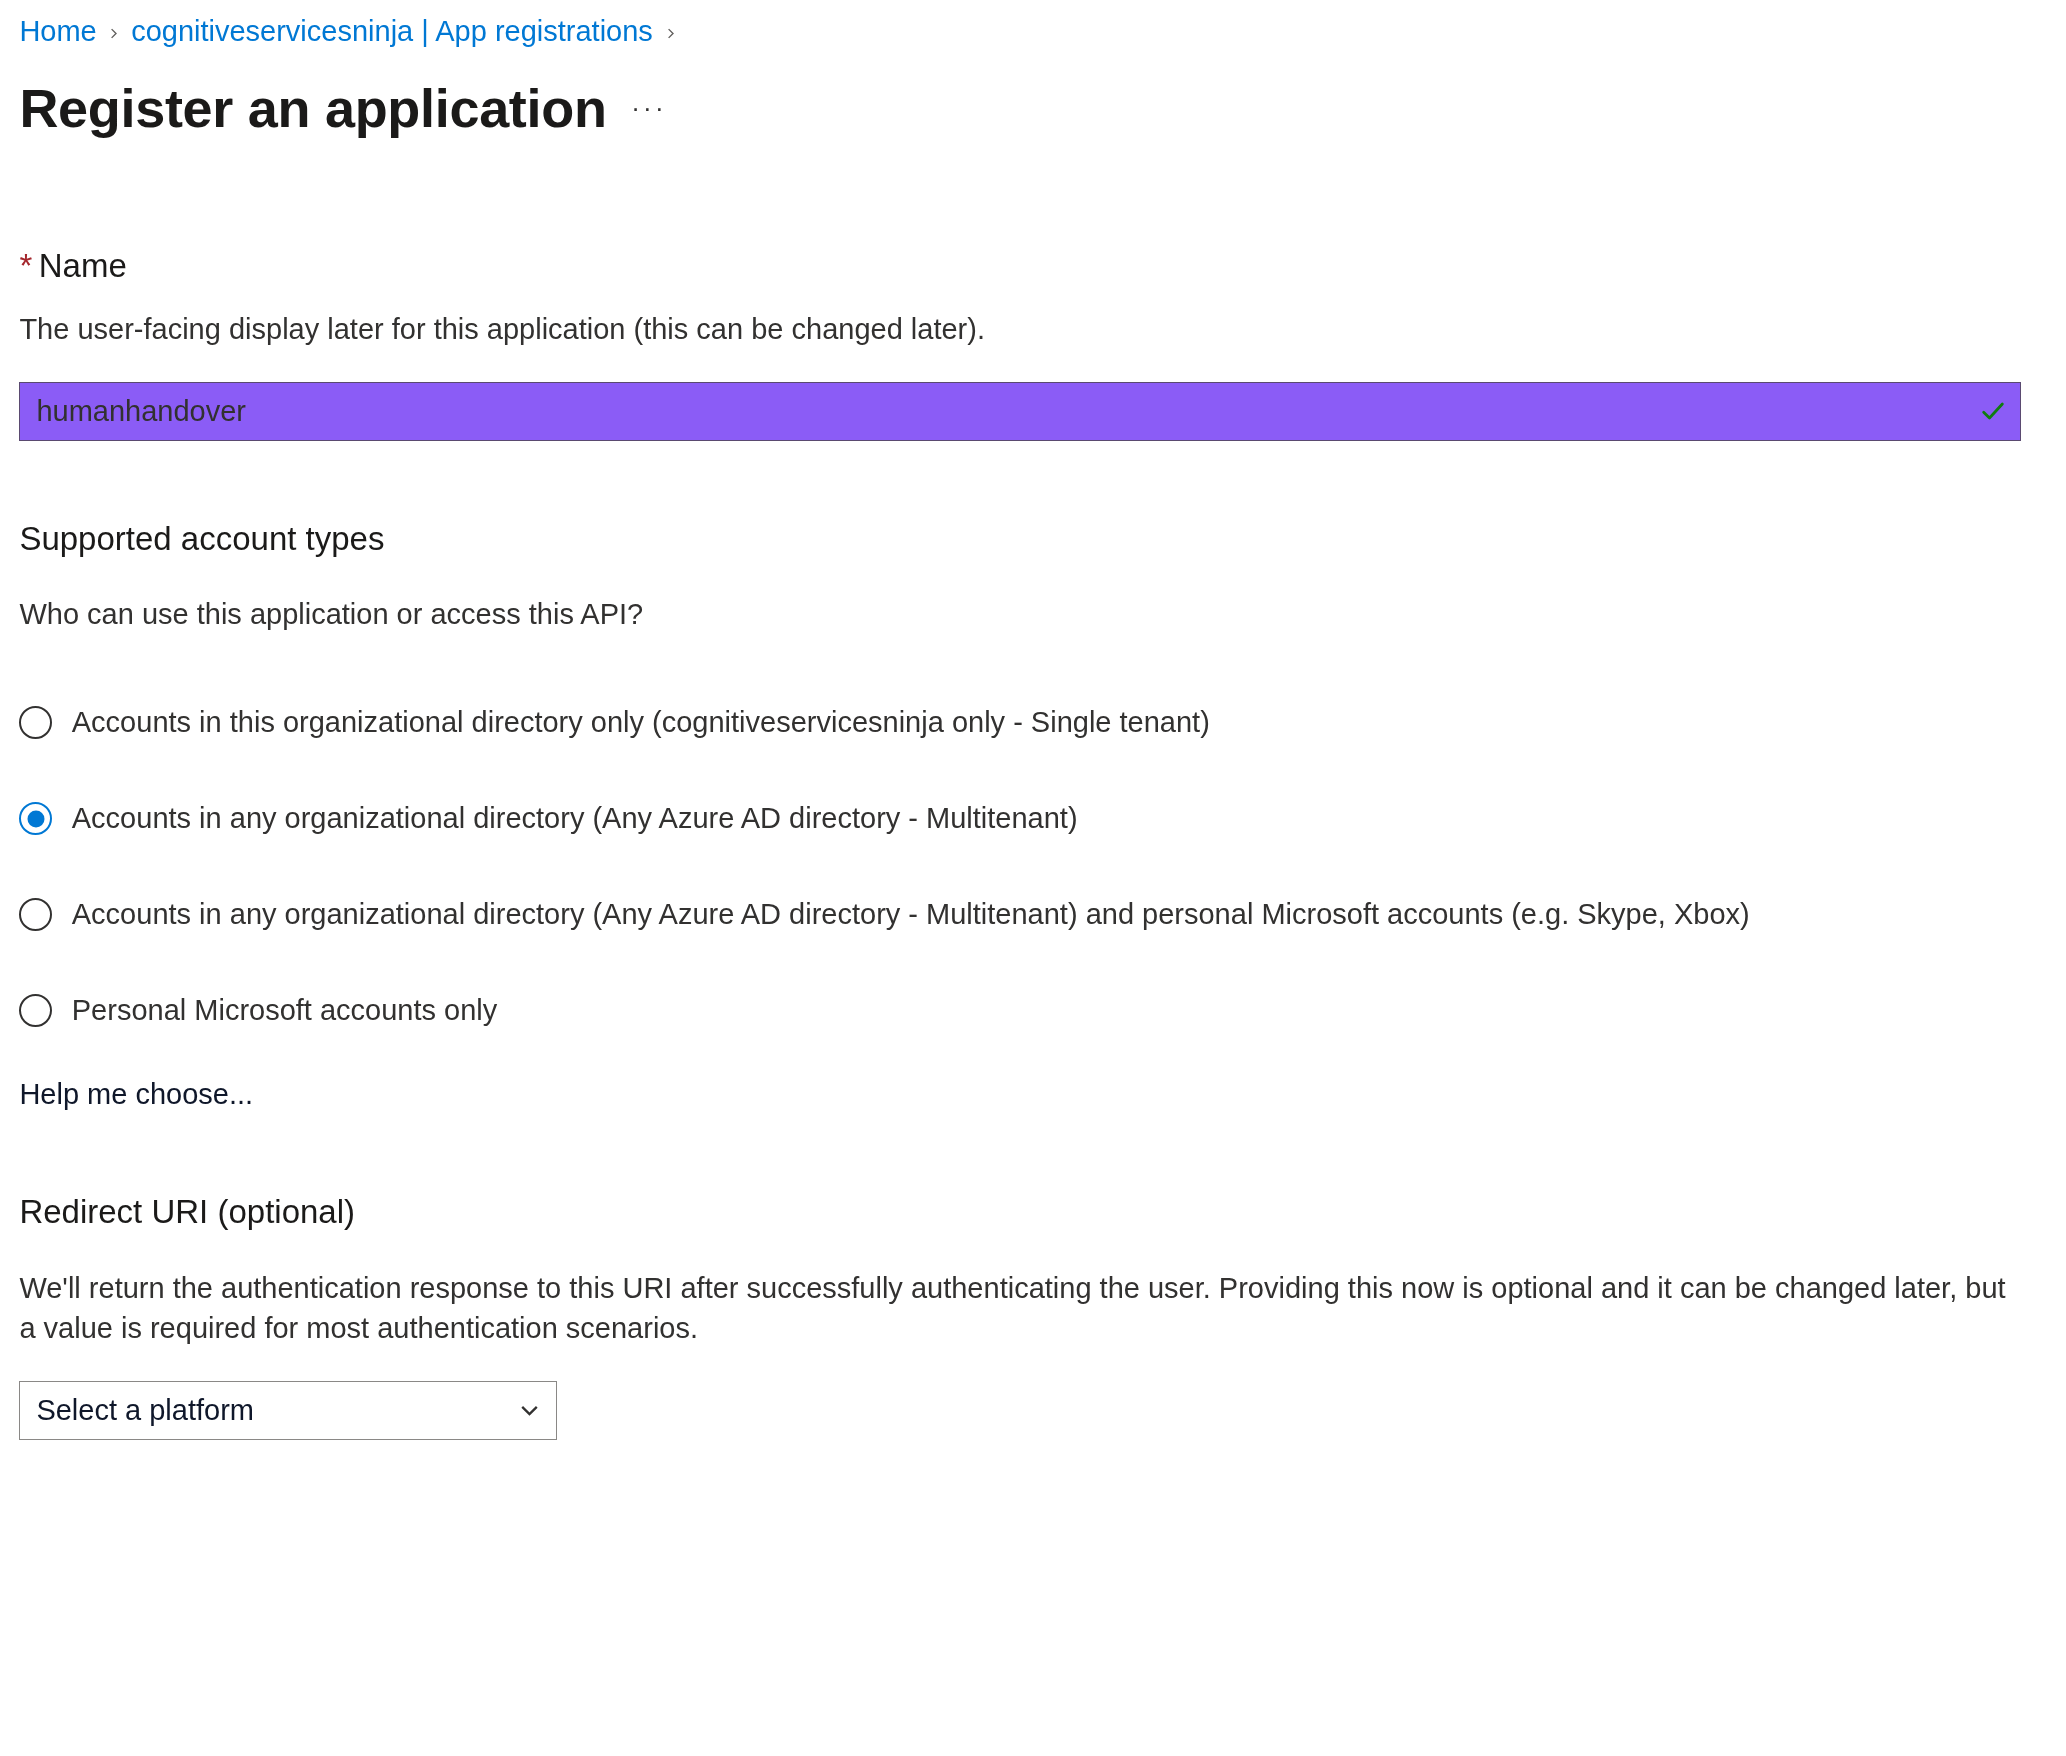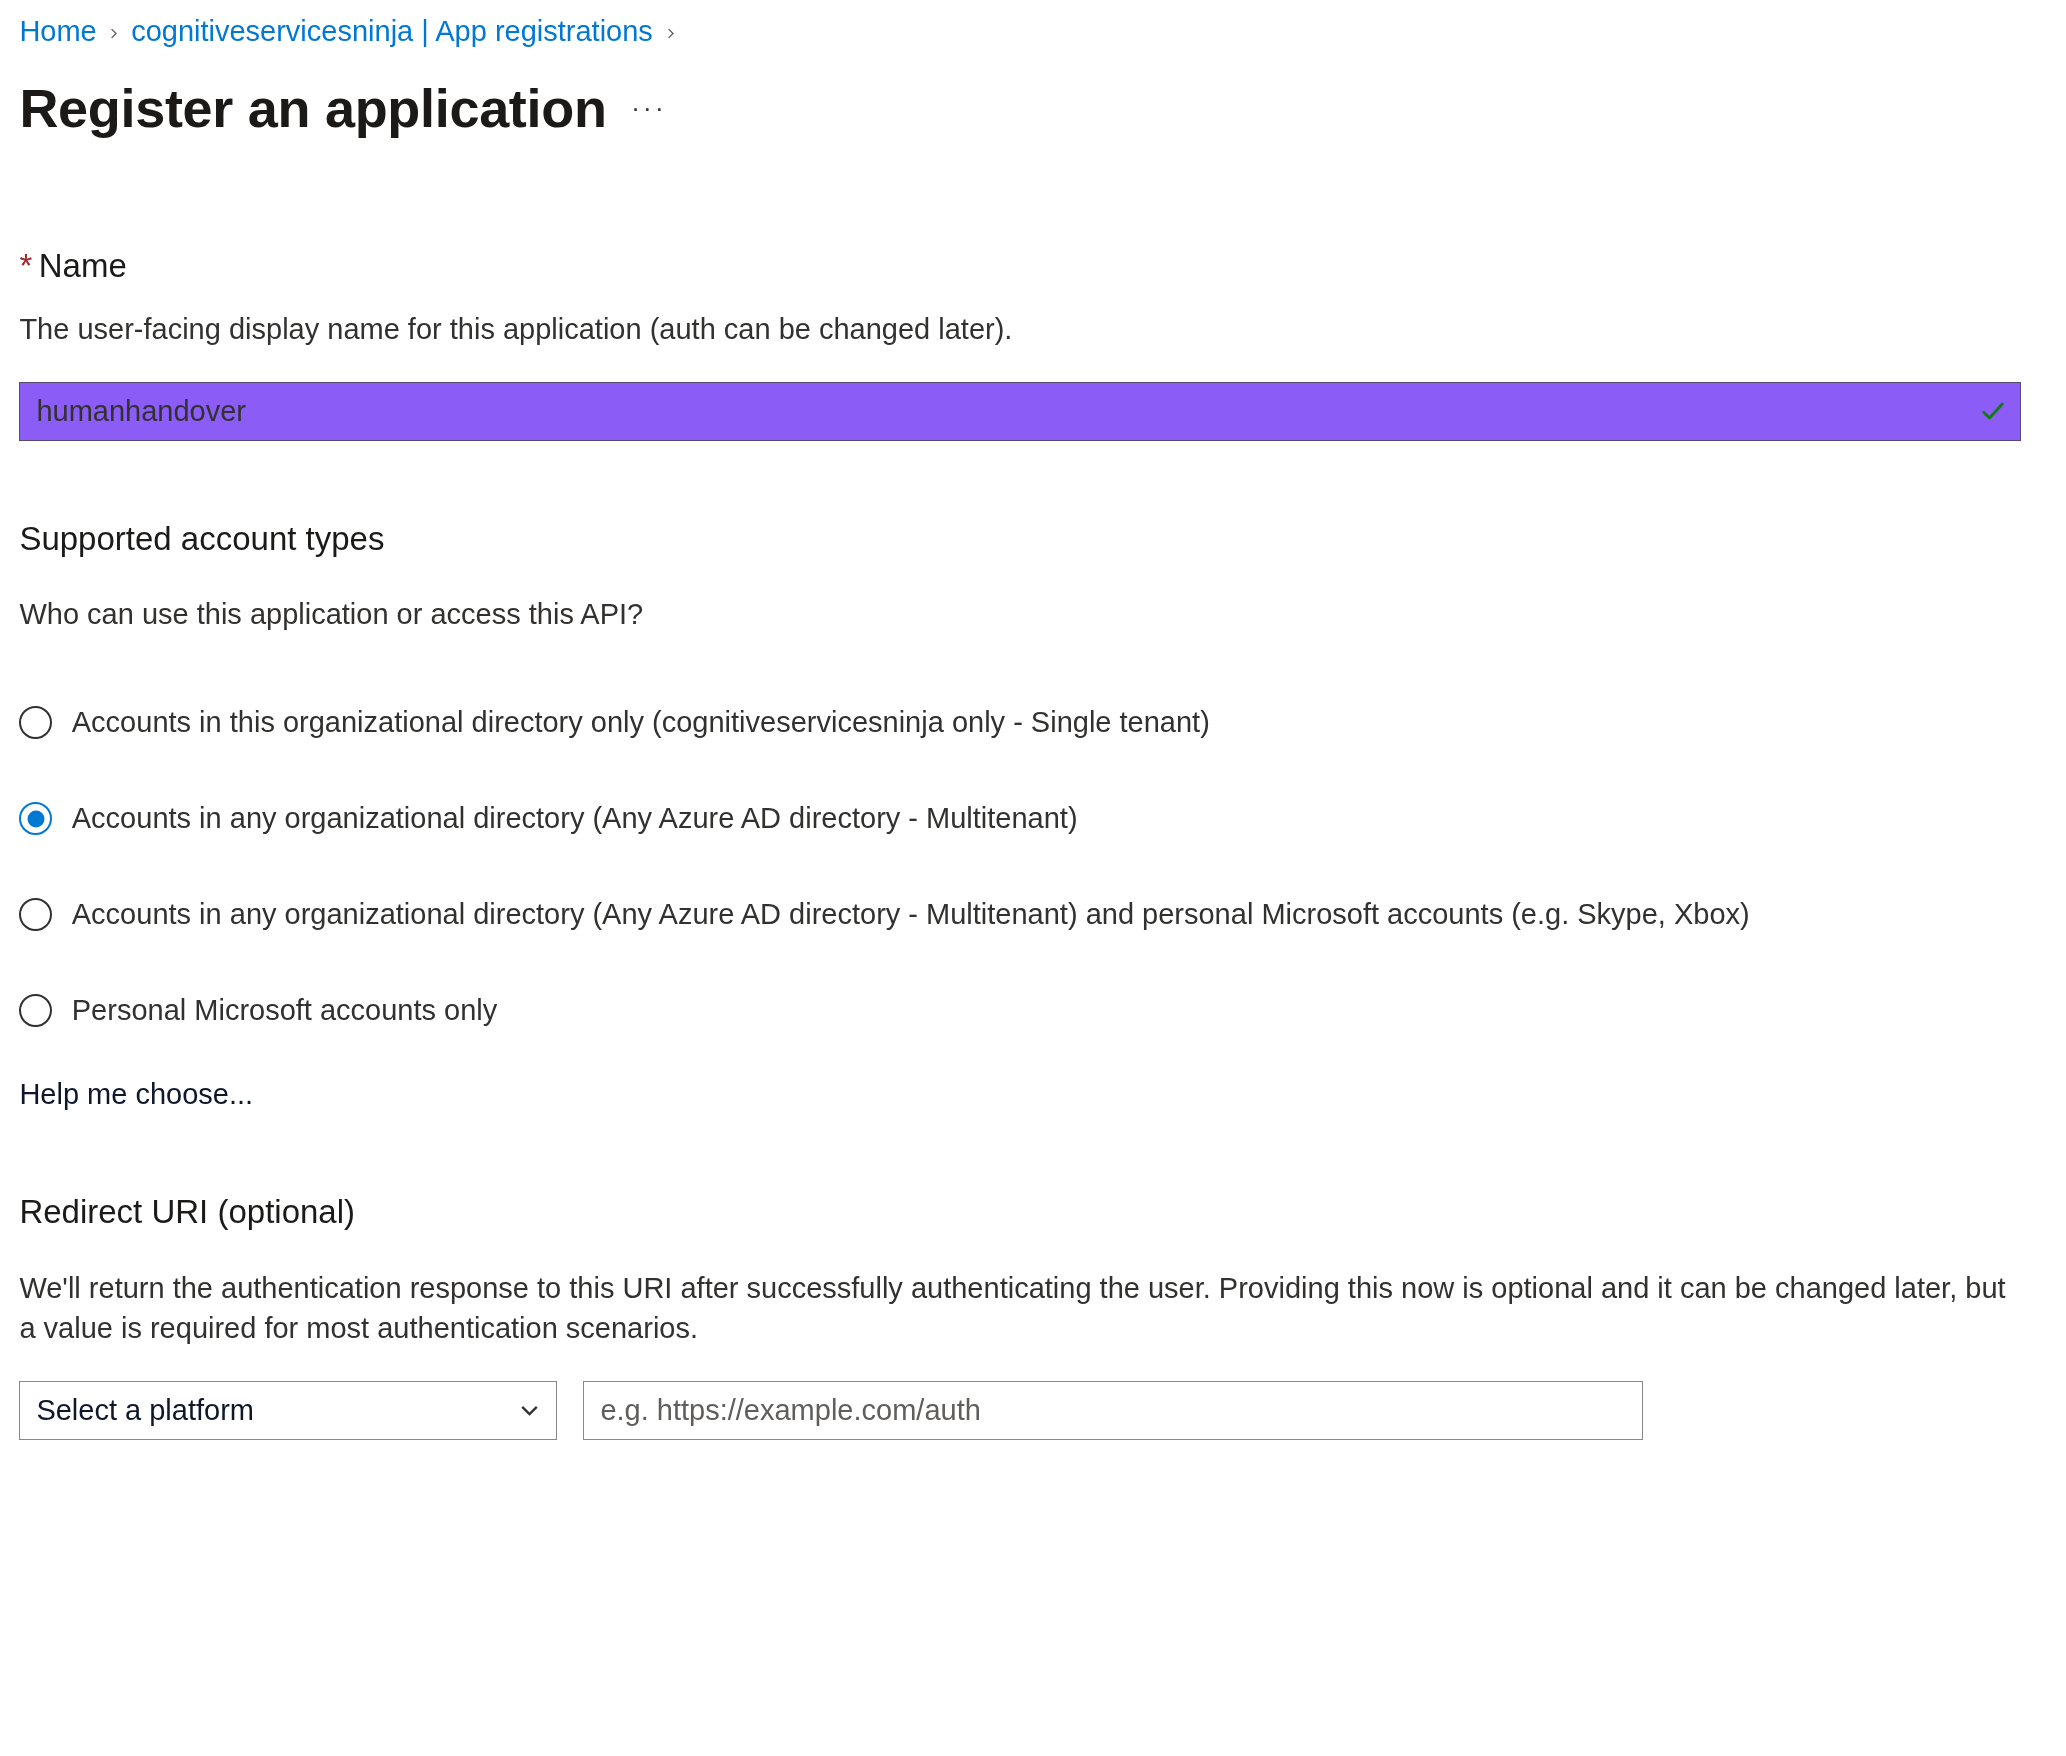--- a/index.html
+++ b/index.html
@@ -200,21 +200,21 @@
 
   <div class="title-row">
     <h1 class="page-title">Register an application</h1>
     <span class="more-dots">···</span>
   </div>
 
   <div class="section">
     <div class="field-label">
       <span class="req">*</span><span>Name</span>
     </div>
-    <div class="helper">The user-facing display name for this application (auth can be changed later).</div>
+    <div class="helper">The user-facing display later for this application (this can be changed later).</div>
     <div class="input-wrap">
       <input class="text-input" type="text" value="humanhandover" style="">
       <span class="check-icon">
         <svg viewBox="0 0 24 24" fill="none" stroke="#107c10" stroke-width="2.4" stroke-linecap="round" stroke-linejoin="round">
             <polyline points="4 13 9 18 20 6"></polyline>
           </svg>
       </span>
     </div>
   </div>
 
@@ -250,18 +250,17 @@
 
     <div class="uri-row">
       <div class="select-wrap">
         <span class="select-placeholder">Select a platform</span>
         <span class="select-chevron">
           <svg viewBox="0 0 24 24" fill="none" stroke="#323130" stroke-width="2.2">
               <polyline points="5 9 12 16 19 9"></polyline>
             </svg>
         </span>
       </div>
-      <input class="uri-input" type="text" placeholder="e.g. https://example.com/auth" style="">
     </div>
   </div>
 
 </div>
 
 
 </body></html>

